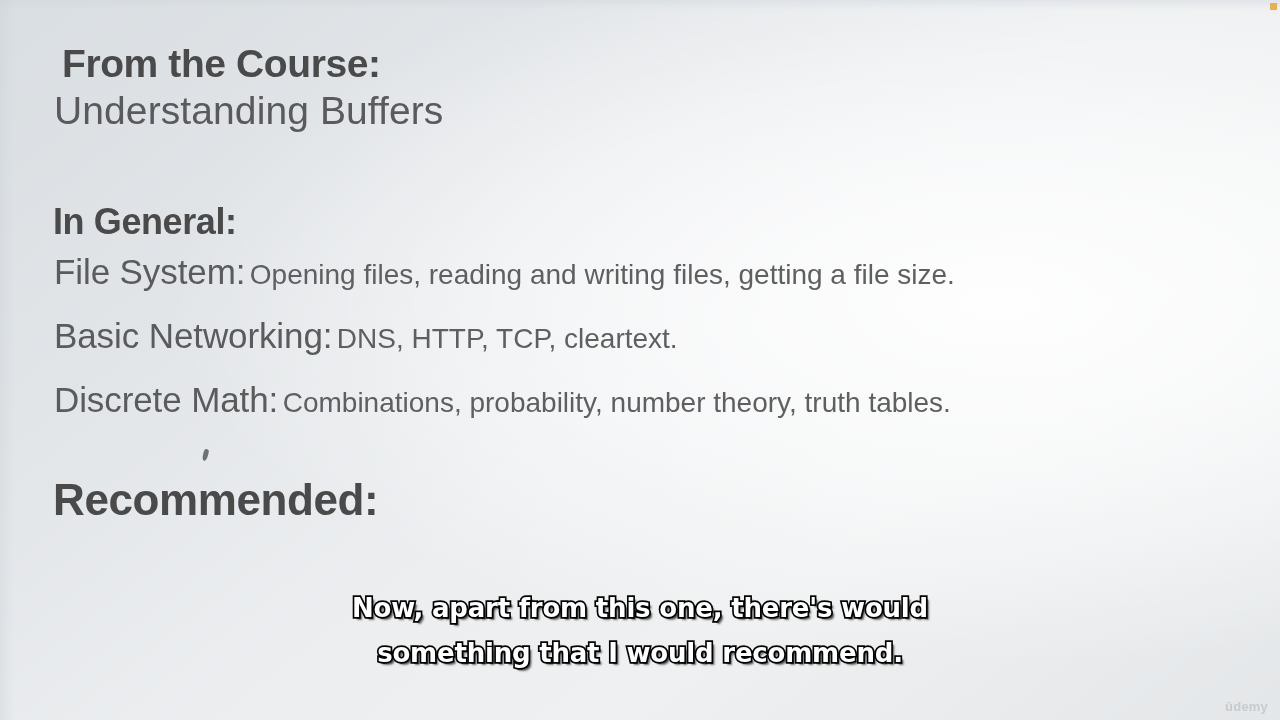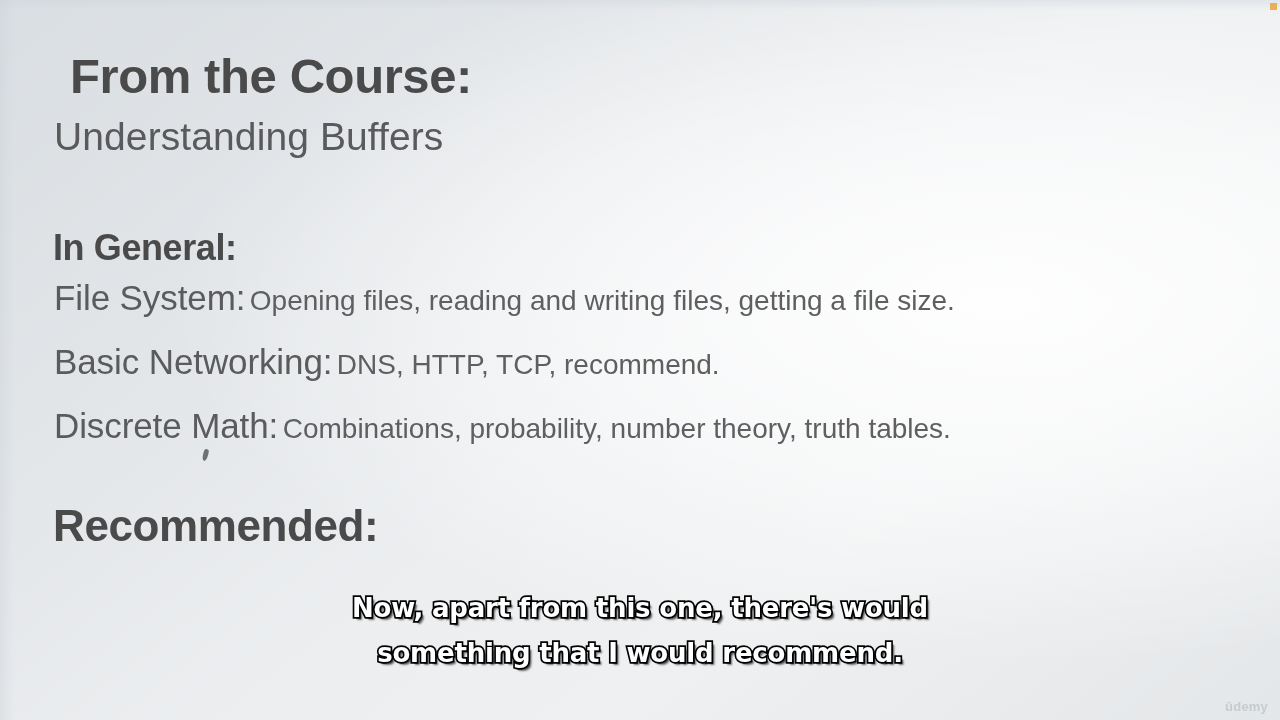--- a/index.html
+++ b/index.html
@@ -54,30 +54,30 @@
   }
 
   .heading {
     font-weight: bold;
     color: #4a4a4a;
     letter-spacing: -0.4px;
     line-height: 1.0;
   }
 
   #course-heading {
-    font-size: 49px;
-    margin: 16px;
+    font-size: 39px;
+    margin: 8px;
   }
 
   #course-subtitle {
     font-size: 39px;
     font-weight: 300;
     color: #5a5a5c;
     letter-spacing: 0.1px;
-    margin: 16px 0 0 0;
+    margin: 8px 0 0 0;
     line-height: 1.0;
   }
 
   #general-heading {
     font-size: 36px;
     margin: 74px 0 0 -1px;
   }
 
   .topic-list {
     margin: 0;
@@ -183,21 +183,21 @@
 
     <h2 class="heading" id="general-heading">In General:</h2>
 
     <ul class="topic-list">
       <li class="topic-row">
         <span class="topic-label">File System:</span>
         <span class="topic-desc">Opening files, reading and writing files, getting a file size.</span>
       </li>
       <li class="topic-row">
         <span class="topic-label">Basic Networking:</span>
-        <span class="topic-desc">DNS, HTTP, TCP, recommend.</span>
+        <span class="topic-desc">DNS, HTTP, TCP, cleartext.</span>
       </li>
       <li class="topic-row">
         <span class="topic-label">Discrete Math:</span>
         <span class="topic-desc">Combinations, probability, number theory, truth tables.</span>
       </li>
     </ul>
 
     <h2 class="heading" id="recommended-heading">Recommended:</h2>
   </div>
 

